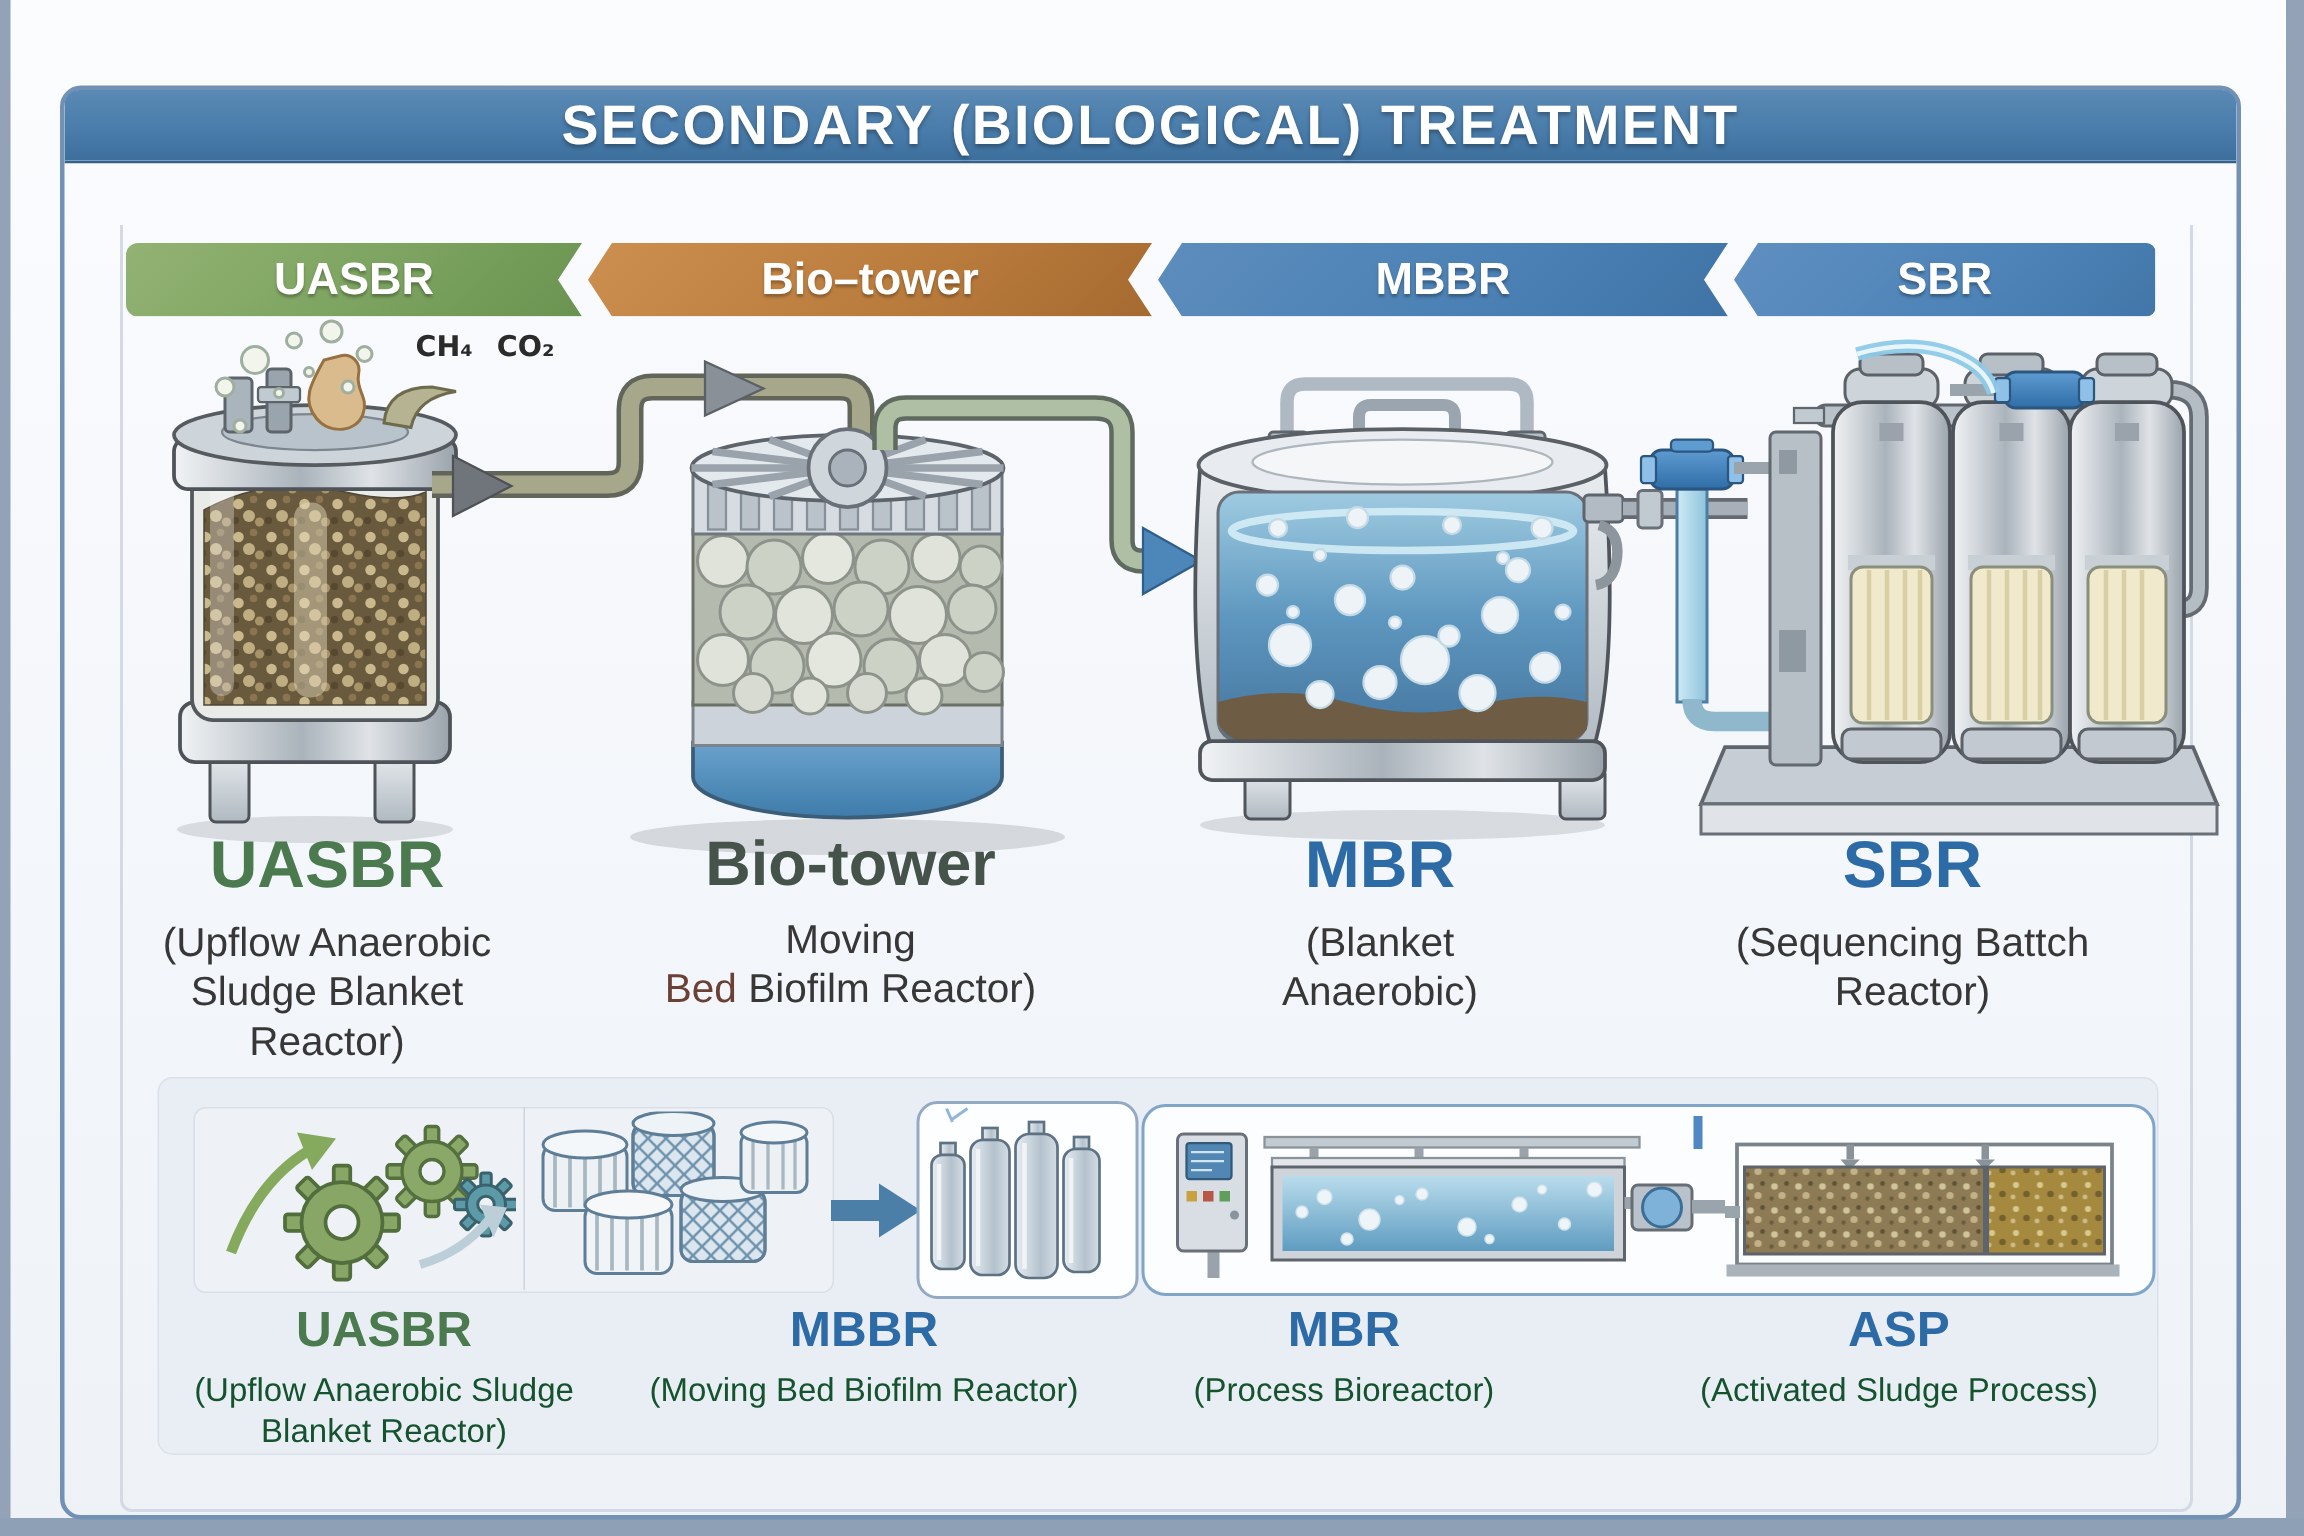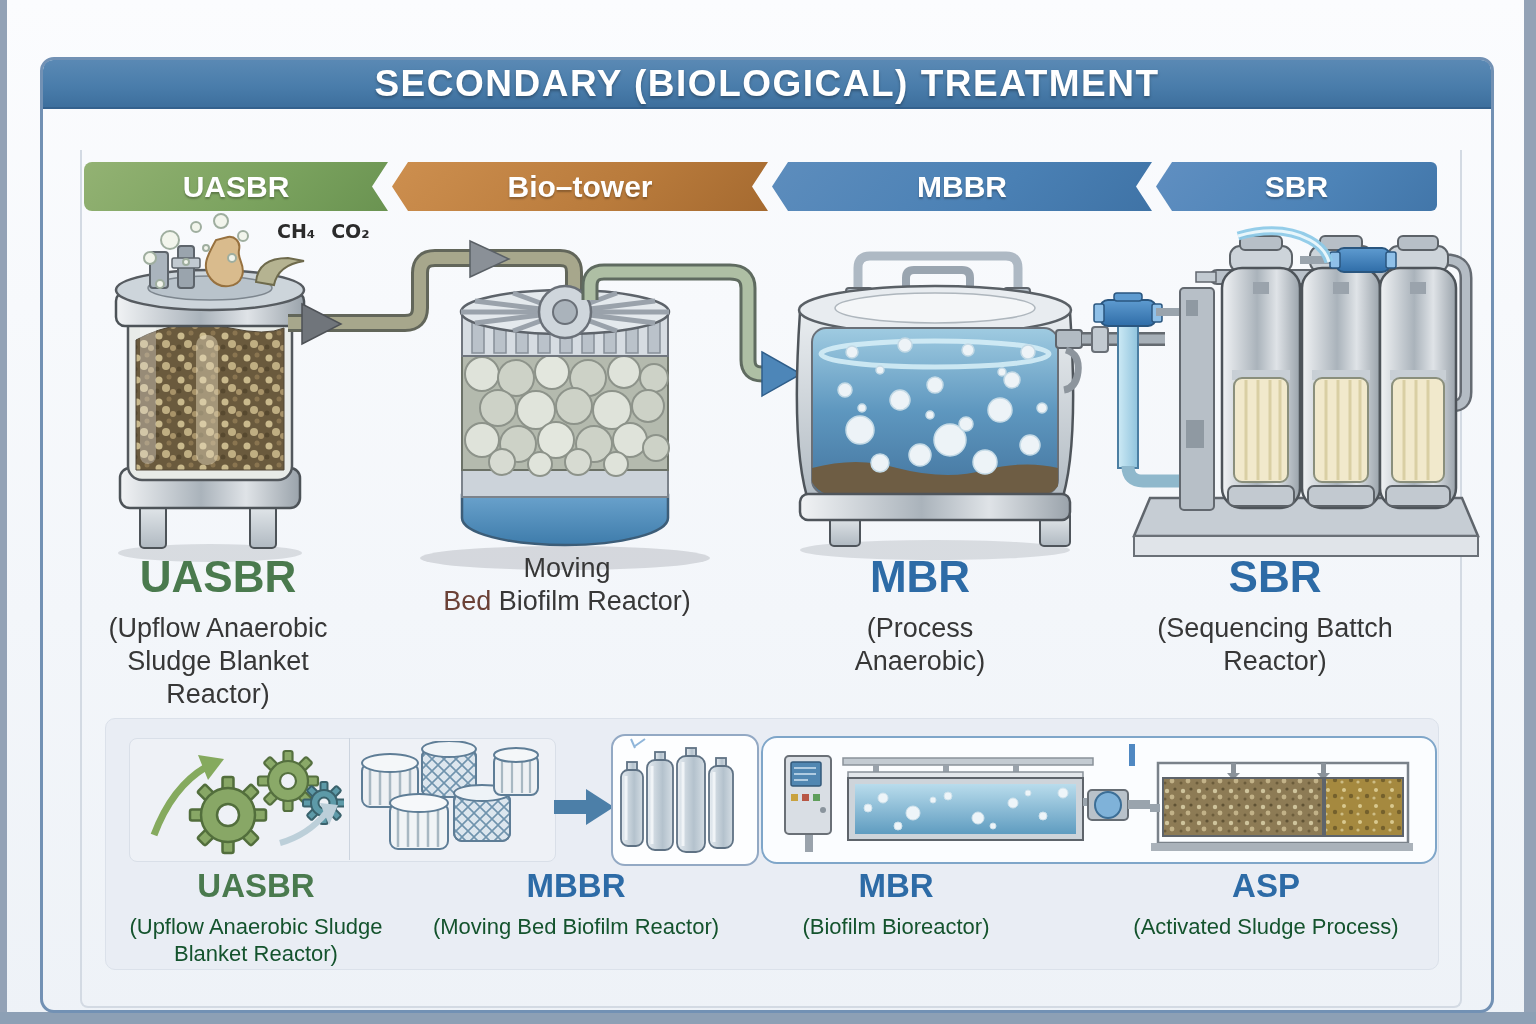--- a/index.html
+++ b/index.html
@@ -351,29 +351,30 @@
 
   <div class="unit-label" id="uasbr-label">
     <div class="abbr">UASBR</div>
     <div class="sub">
       <div>(Upflow Anaerobic</div>
       <div>Sludge Blanket</div>
       <div>Reactor)</div>
     </div>
   </div>
   <div class="unit-label" id="biotower-label">
+    <div class="abbr">Bio-tower</div>
     <div class="sub">
       <div>Moving</div>
       <div><span class="bed">Bed</span><span> Biofilm Reactor)</span></div>
     </div>
   </div>
   <div class="unit-label" id="mbr-label">
     <div class="abbr">MBR</div>
     <div class="sub">
-      <div>(Process</div>
+      <div>(Blanket</div>
       <div>Anaerobic)</div>
     </div>
   </div>
   <div class="unit-label" id="sbr-label">
     <div class="abbr">SBR</div>
     <div class="sub">
       <div>(Sequencing Battch</div>
       <div>Reactor)</div>
     </div>
   </div>
@@ -569,21 +570,21 @@
     </div>
     <div class="b-label" id="b-mbbr">
       <div class="abbr">MBBR</div>
       <div class="sub">
           <div>(Moving Bed Biofilm Reactor)</div>
         </div>
     </div>
     <div class="b-label" id="b-mbr">
       <div class="abbr">MBR</div>
       <div class="sub">
-          <div>(Biofilm Bioreactor)</div>
+          <div>(Process Bioreactor)</div>
         </div>
     </div>
     <div class="b-label" id="b-asp">
       <div class="abbr">ASP</div>
       <div class="sub">
           <div>(Activated Sludge Process)</div>
         </div>
     </div>
   </div>
 </div>

